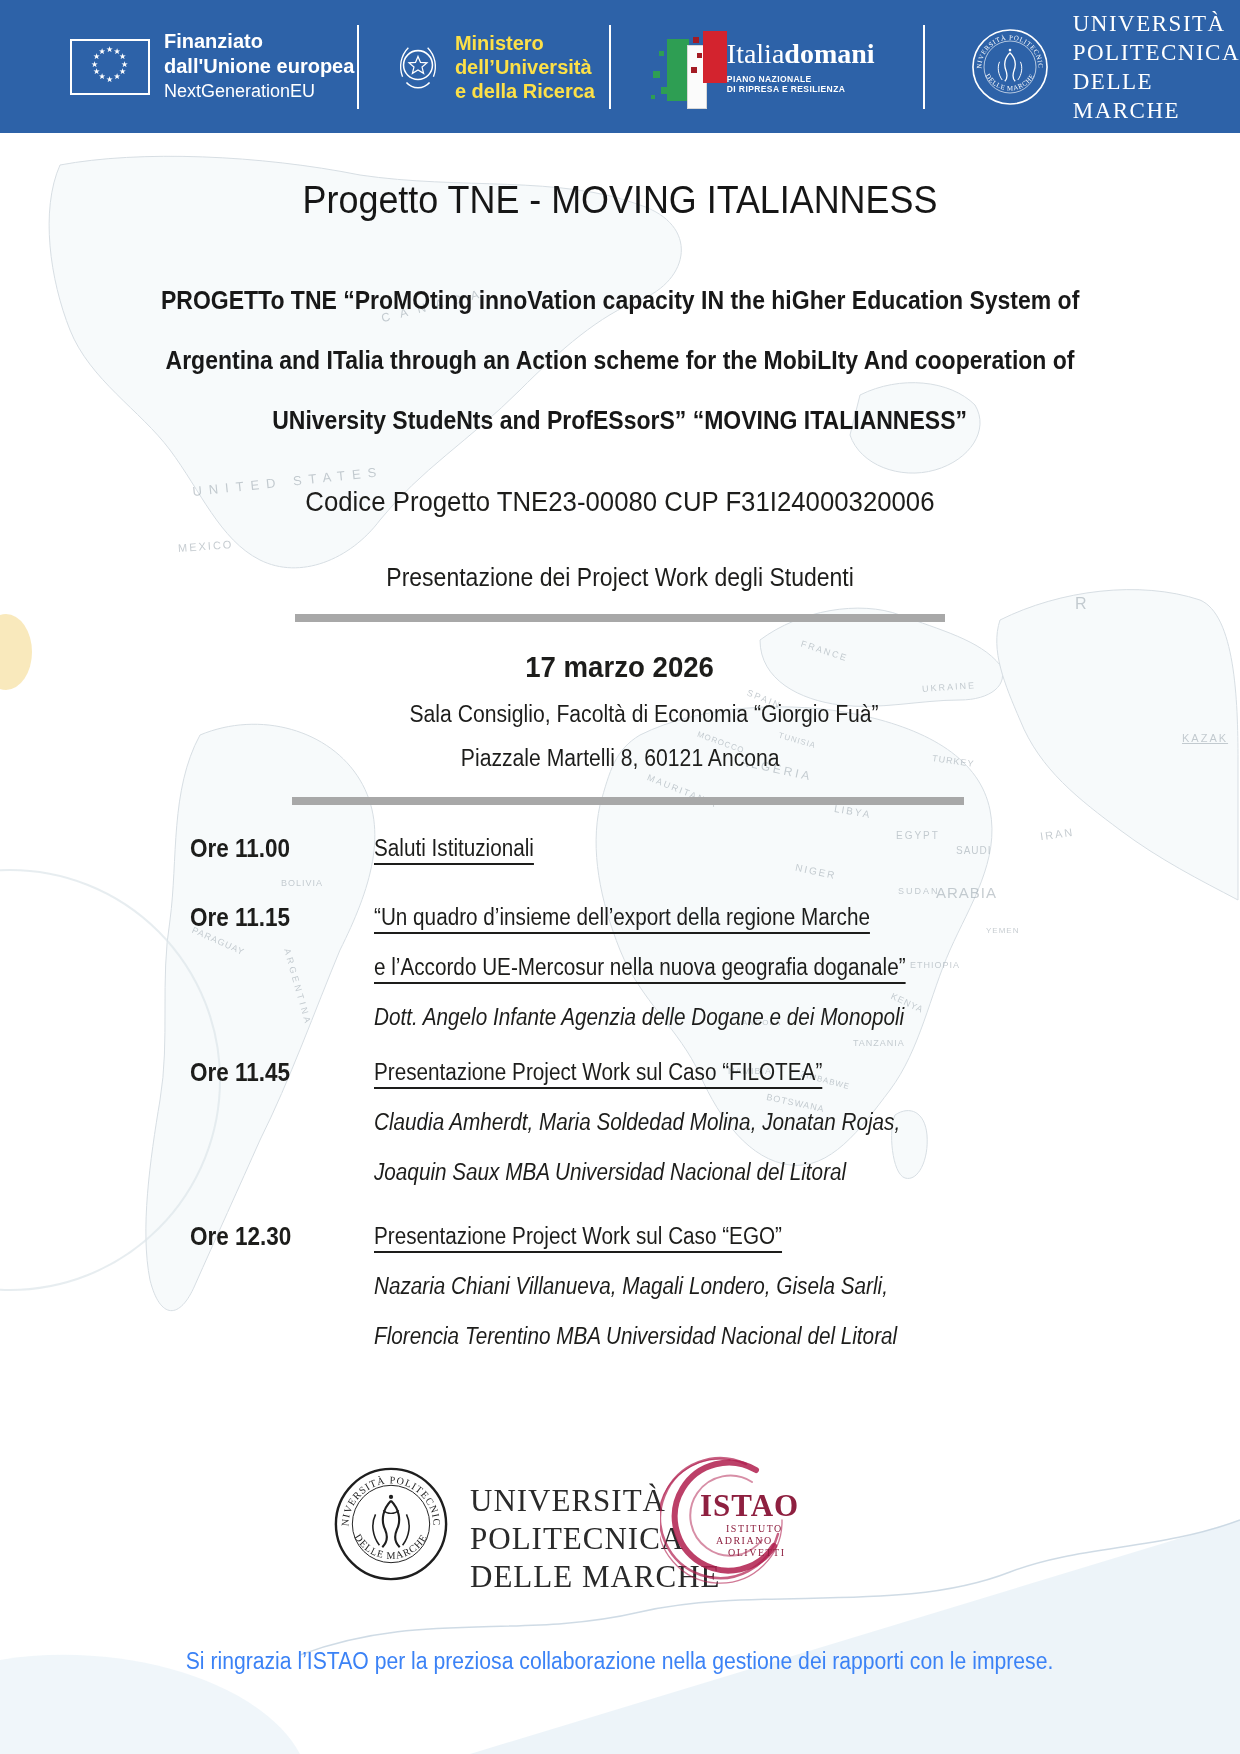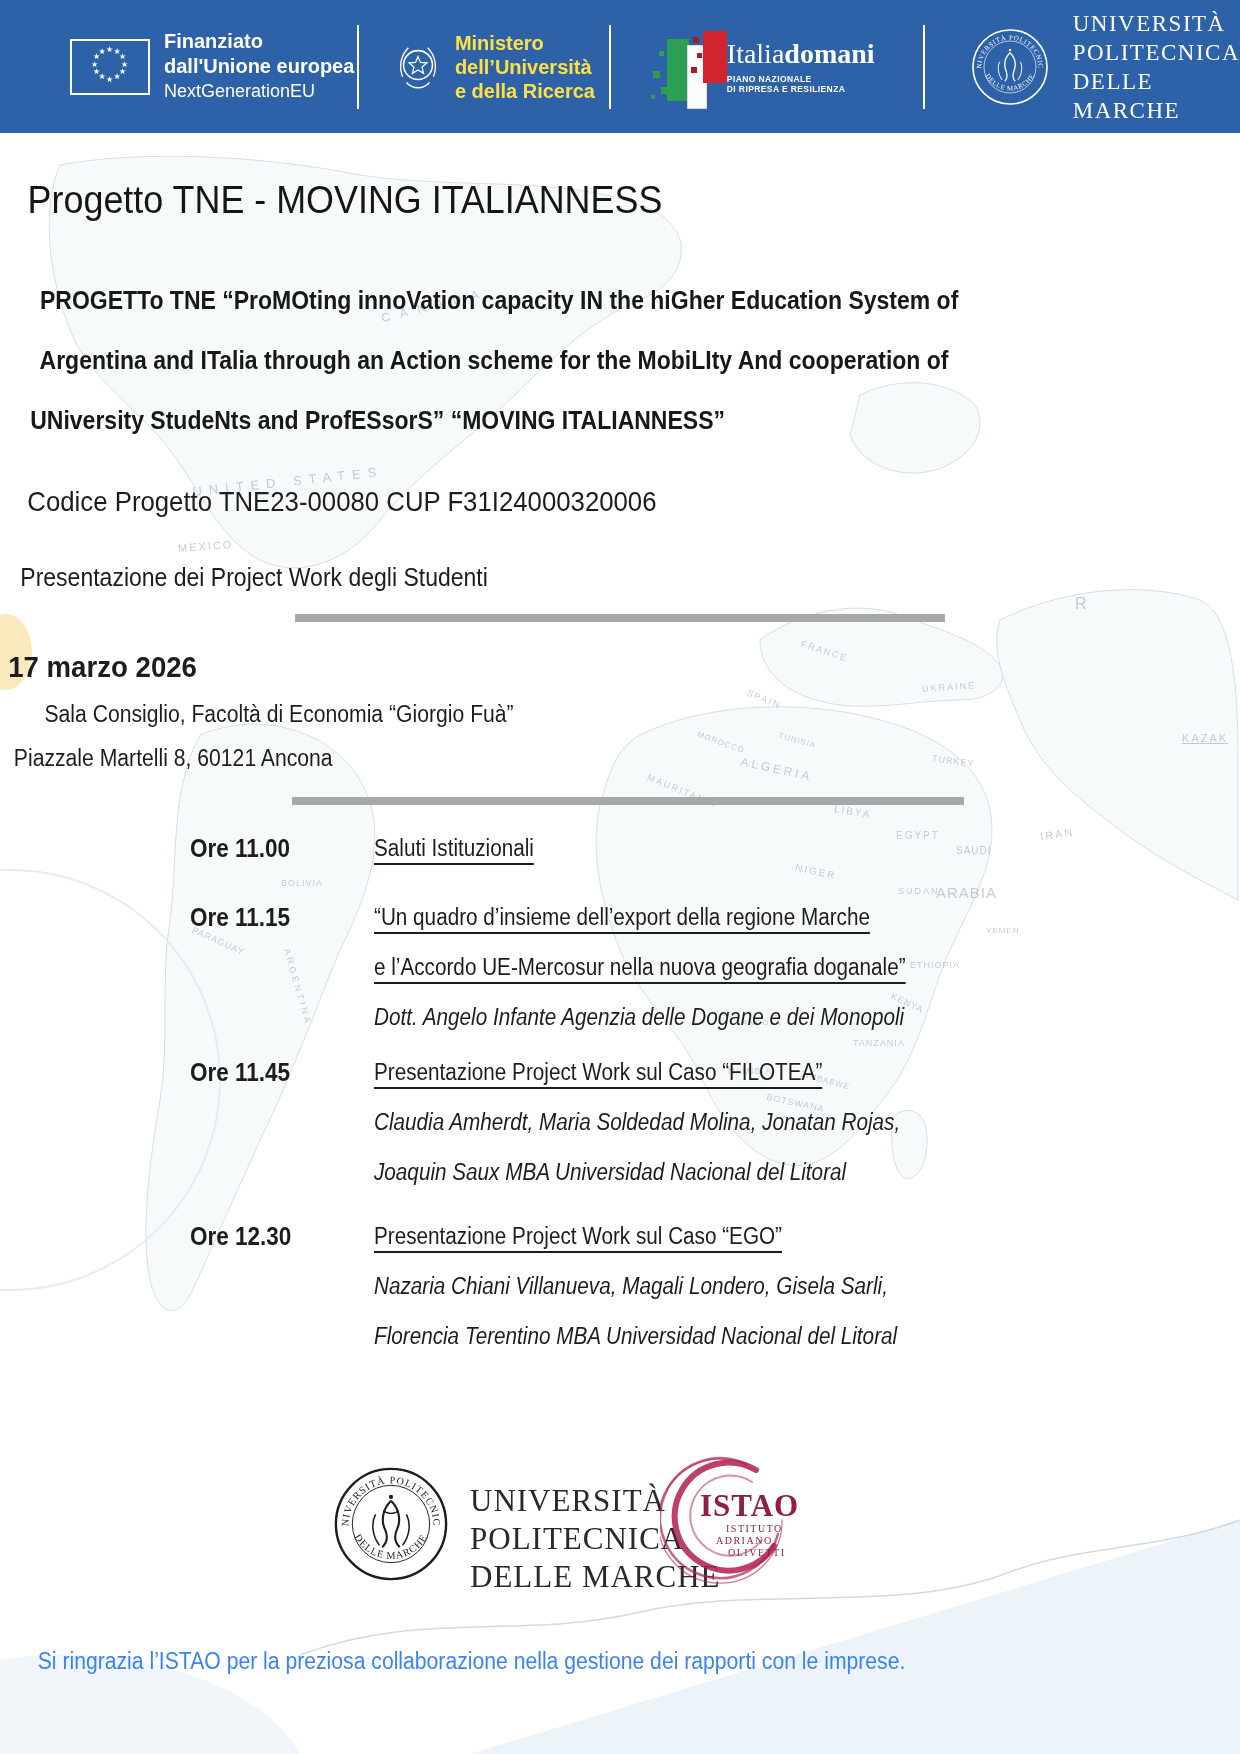--- a/index.html
+++ b/index.html
@@ -24,21 +24,21 @@
   .id-flag{position:relative;width:64px;height:88px;flex:none;margin-left:40px;}
   .id-flag i{position:absolute;display:block;}
   .id-text{margin-left:12px;color:#fff;}
   .id-name{font-family:"Liberation Serif",serif;font-size:28px;line-height:30px;}
   .id-name .bold{font-weight:700;}
   .id-sub{font-size:8.5px;font-weight:700;letter-spacing:.4px;line-height:10px;margin-top:5px;}
   .hseal{flex:none;margin-left:46px;}
   .univpm-h-text{margin-left:24px;color:#fff;font-family:"Liberation Serif",serif;
                  font-size:23px;line-height:29px;letter-spacing:1.5px;font-weight:400;}
   
-  .abs{position:absolute;left:0;width:100%;z-index:1;}
+  .abs{position:absolute;left:0;width:100%;text-align:center;z-index:1;}
   .sx{display:inline-block;transform:scaleX(.92);transform-origin:50% 50%;white-space:nowrap;}
   .sxl{display:inline-block;transform:scaleX(.9);transform-origin:0 50%;white-space:nowrap;}
   .doc-title{top:178px;font-size:39px;color:#161616;}
   .desc{top:270px;font-size:25px;font-weight:700;line-height:60px;color:#181818;}
   .codice{top:486px;font-size:28px;}
   .event-heading{top:563px;font-size:25px;font-weight:400;}
   .hbar{position:absolute;height:8px;background:#a8a8a8;z-index:1;}
   .bar1{top:614px;left:295px;width:650px;}
   .bar2{top:797px;left:292px;width:672px;}
   .event-date{top:650px;font-size:30px;font-weight:700;}

